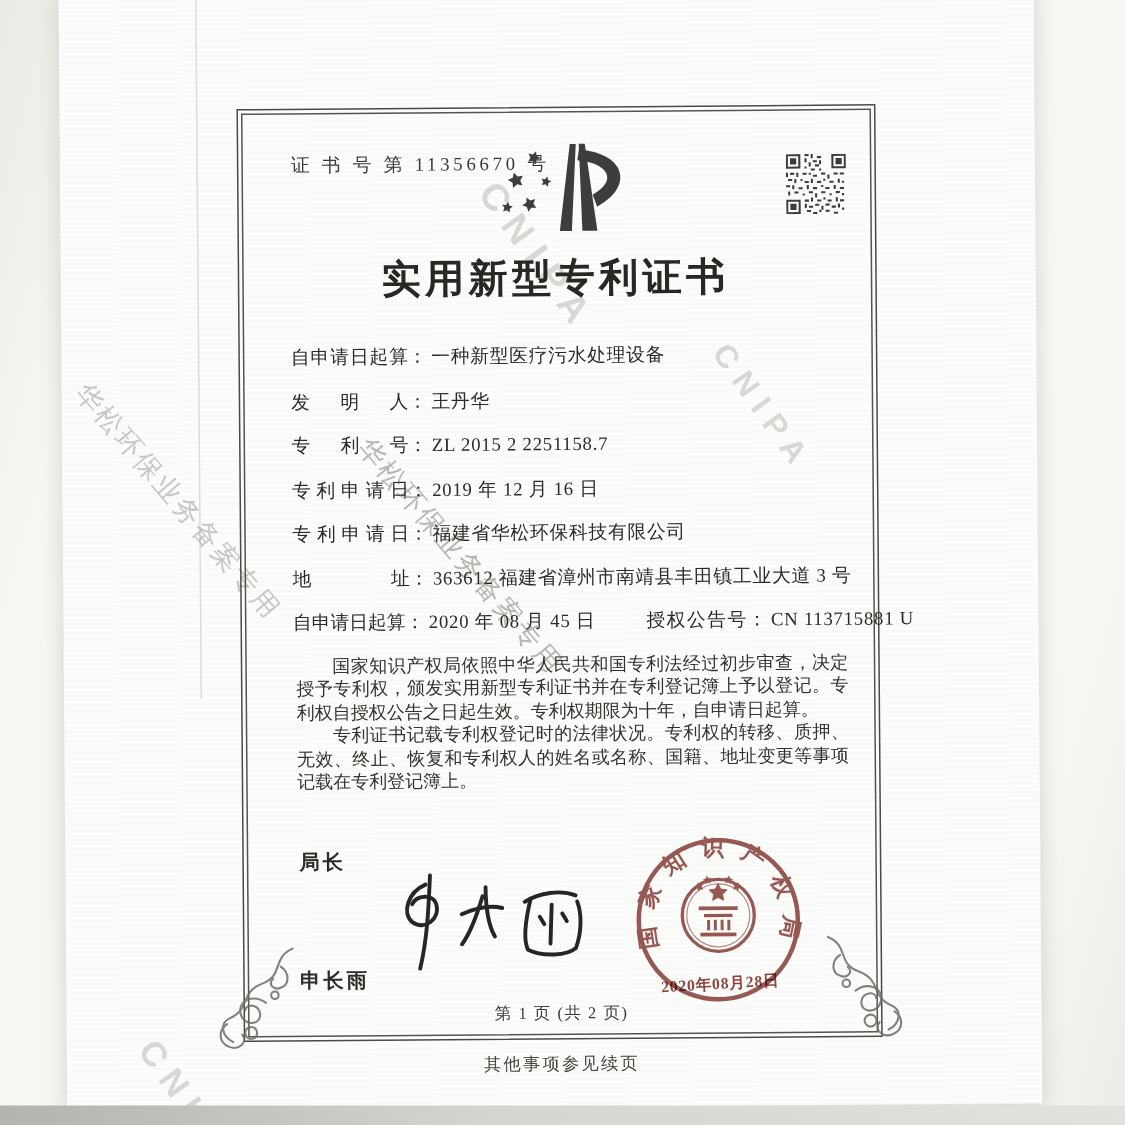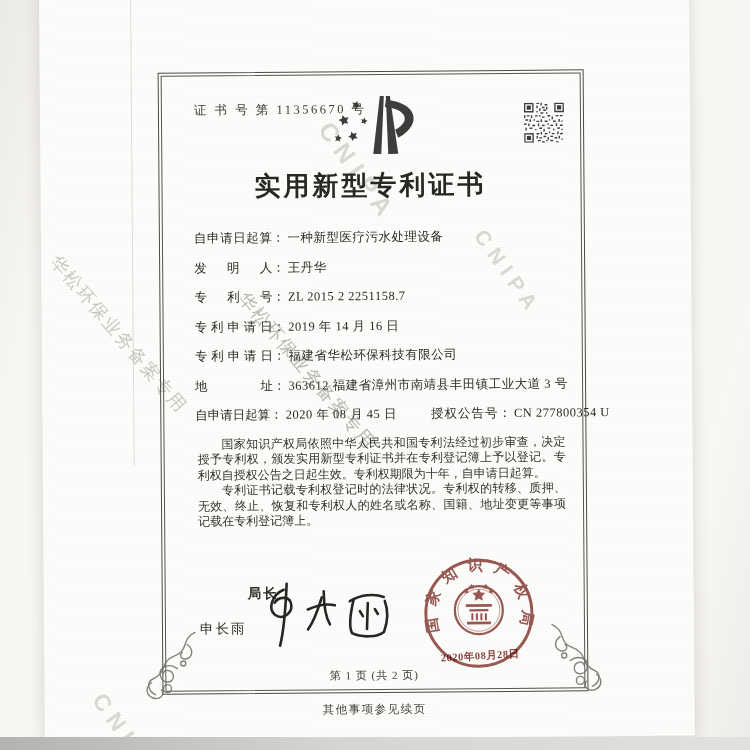--- a/index.html
+++ b/index.html
@@ -28,24 +28,24 @@
   .flabel{display:inline-block;width:78px;text-align:justify;text-align-last:justify;}
   .colon{display:inline-block;}
   .fvalue{margin-left:3px;letter-spacing:.5px;}
   .grant2{margin-left:34px;display:inline-flex;}
   .grant2 .glabel{letter-spacing:1px;}
 
   .paras{position:absolute;left:197px;top:436px;width:368px;font-size:12px;line-height:15.4px;
     text-align:justify;color:#33322e;}
   .paras p{margin:0;text-indent:2em;}
 
-  .signer-title{position:absolute;left:198px;top:584px;font-family:"Liberation Sans","DejaVu Sans",sans-serif;
-    font-size:13.5px;font-weight:600;letter-spacing:2px;color:#2e2d2a;margin-left:48px;}
-  .signer-name{position:absolute;left:198px;top:619px;font-family:"Liberation Sans","DejaVu Sans",sans-serif;
-    font-size:13.5px;font-weight:400;letter-spacing:2px;color:#2e2d2a;}
+  .signer-title{position:absolute;left:198px;top:565px;font-family:"Liberation Sans","DejaVu Sans",sans-serif;
+    font-size:13.5px;font-weight:600;letter-spacing:2px;color:#2e2d2a;}
+  .signer-name{position:absolute;left:198px;top:644px;font-family:"Liberation Sans","DejaVu Sans",sans-serif;
+    font-size:13.5px;font-weight:700;letter-spacing:2px;color:#2e2d2a;}
   .signature{position:absolute;left:240px;top:577px;}
 
   .seal{position:absolute;left:418px;top:555px;width:118px;height:118px;opacity:.9;mix-blend-mode:multiply;}
   .seal-date{position:absolute;left:419px;top:650px;width:118px;text-align:center;font-size:10.5px;
     font-weight:600;letter-spacing:.5px;color:#8f4741;transform:rotate(-3deg);mix-blend-mode:multiply;}
 
   .page-num{position:absolute;left:160px;top:668px;width:424px;text-align:center;font-size:11px;
     letter-spacing:1px;color:#3c3b37;}
   .note{position:absolute;left:160px;top:702px;width:424px;text-align:center;font-size:11.5px;
     letter-spacing:1.5px;color:#45443f;}
@@ -146,40 +146,40 @@
         <span class="fvalue">王丹华</span>
       </div>
       <div class="frow">
         <span class="flabel">专利号</span>
           <span class="colon">：</span>
         <span class="fvalue">ZL 2015 2 2251158.7</span>
       </div>
       <div class="frow">
         <span class="flabel">专利申请日</span>
           <span class="colon">：</span>
-        <span class="fvalue">2019 年 14 月 16 日</span>
+        <span class="fvalue">2019 年 12 月 16 日</span>
       </div>
       <div class="frow">
         <span class="flabel">专利申请日</span>
           <span class="colon">：</span>
         <span class="fvalue">福建省华松环保科技有限公司</span>
       </div>
       <div class="frow">
         <span class="flabel">地址</span>
           <span class="colon">：</span>
         <span class="fvalue">363612 福建省漳州市南靖县丰田镇工业大道 3 号</span>
       </div>
       <div class="frow">
         <span class="flabel">自申请日起算</span>
           <span class="colon">：</span>
         <span class="fvalue">2020 年 08 月 45 日</span>
         <span class="grant2">
           <span class="glabel">授权公告号</span>
             <span class="colon">：</span>
-          <span class="fvalue">CN 277800354 U</span>
+          <span class="fvalue">CN 113715881 U</span>
         </span>
       </div>
     </div>
 
     <div class="paras">
       <p>国家知识产权局依照中华人民共和国专利法经过初步审查，决定授予专利权，颁发实用新型专利证书并在专利登记簿上予以登记。专利权自授权公告之日起生效。专利权期限为十年，自申请日起算。</p>
       <p>专利证书记载专利权登记时的法律状况。专利权的转移、质押、无效、终止、恢复和专利权人的姓名或名称、国籍、地址变更等事项记载在专利登记簿上。</p>
     </div>
 
     <div class="signer-title">局长</div>

